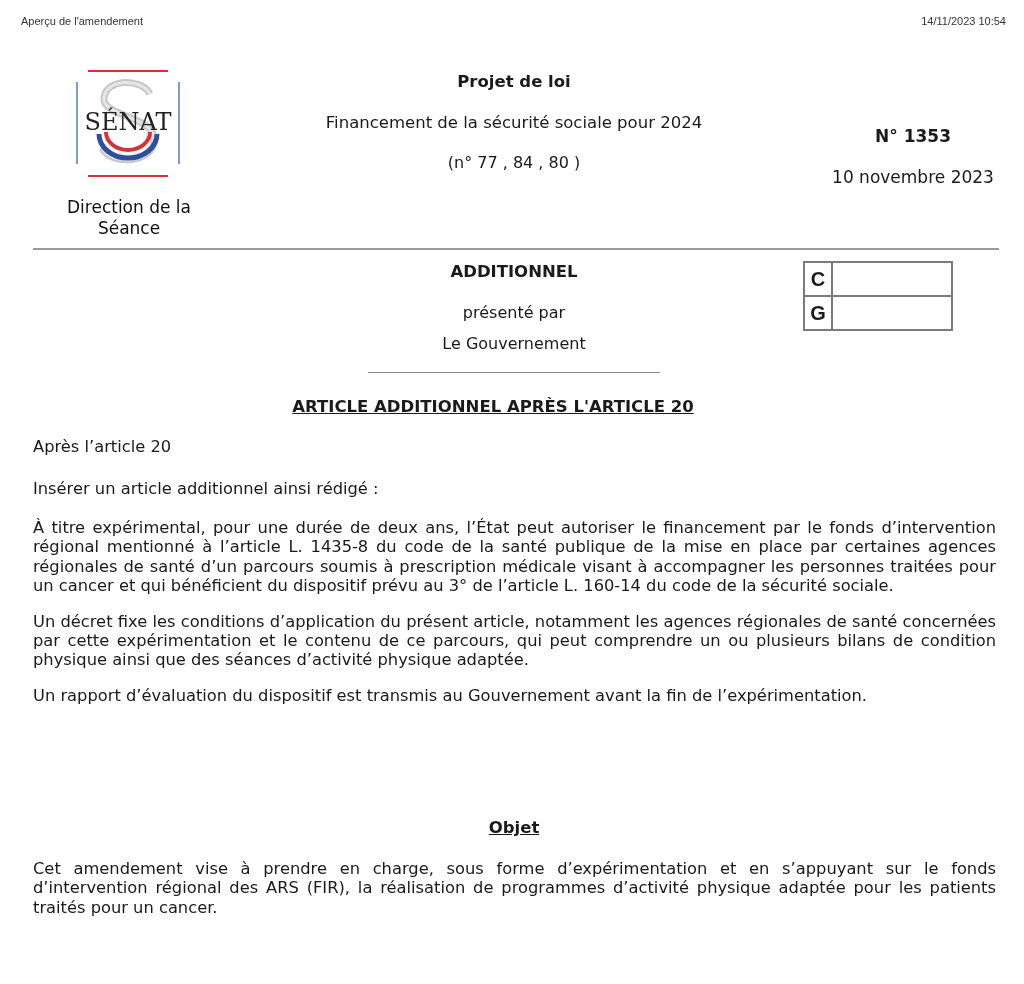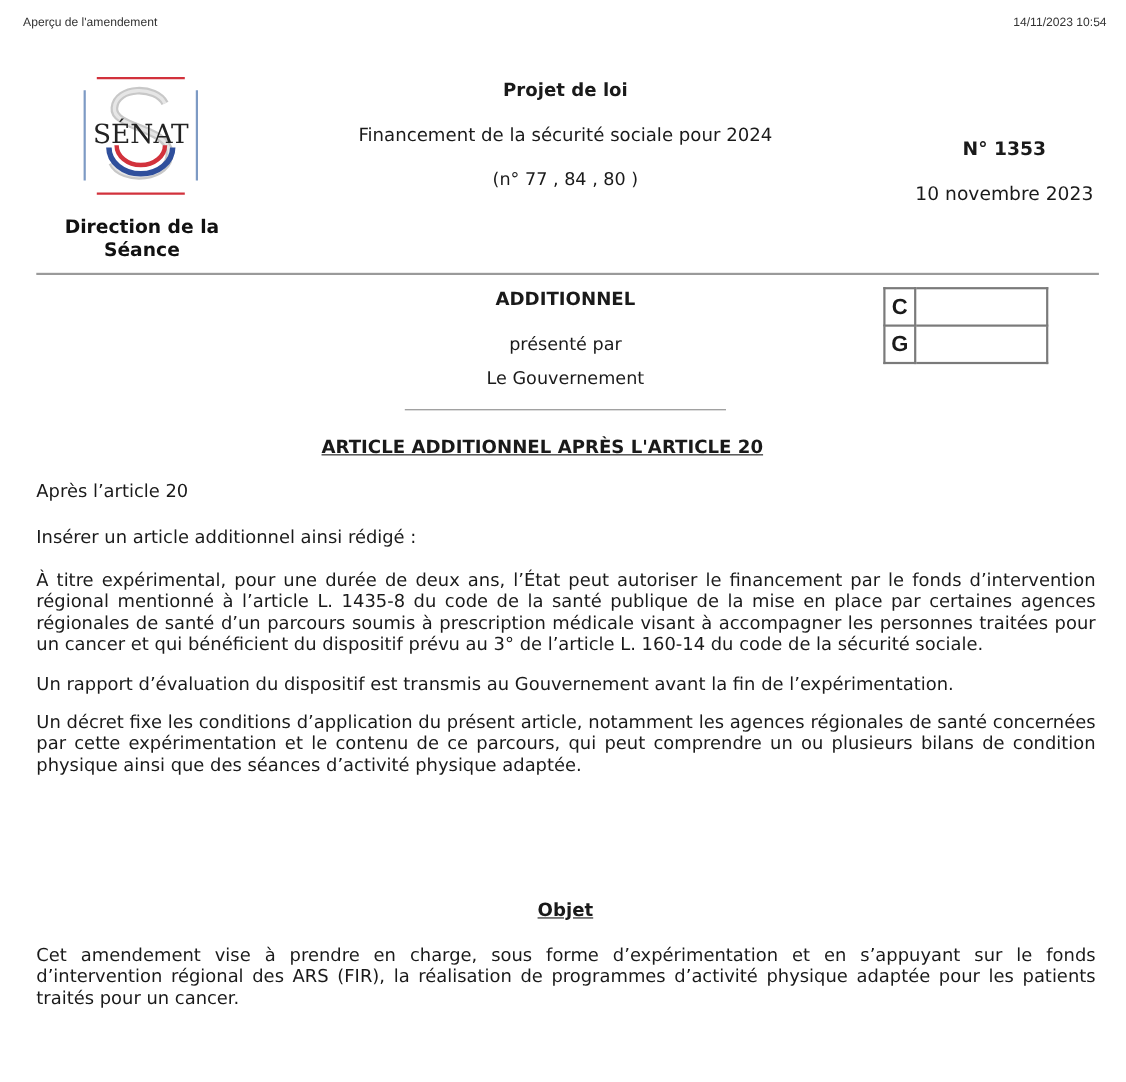--- a/index.html
+++ b/index.html
@@ -2,21 +2,21 @@
 <html><head>
 <meta charset="utf-8">
 <style>
   html, body { margin: 0; padding: 0; background: #ffffff; }
   body { width: 1024px; height: 984px; position: relative; overflow: hidden; color: #1a1a1a; font-family: "DejaVu Sans", sans-serif; }
   .topbar { position: absolute; left: 0; top: 0; width: 1024px; height: 40px; font-family: "Liberation Sans", sans-serif; font-size: 11px; color: #333; }
   .topbar .title { position: absolute; left: 21px; top: 15px; }
   .topbar .stamp { position: absolute; right: 18px; top: 15px; text-align: right; }
 
   .logo { position: absolute; left: 72px; top: 68px; width: 112px; height: 112px; }
-  .direction { position: absolute; left: 40px; top: 197px; width: 178px; text-align: center; font-weight: bold; font-size: 17px; line-height: 21px; color: #111; }
+  .direction { position: absolute; left: 40px; top: 197px; width: 178px; text-align: center; font-weight: normal; font-size: 17px; line-height: 21px; color: #111; }
 
   .head-center { position: absolute; left: 250px; top: 70px; width: 528px; text-align: center; }
   .head-center .projet { font-weight: bold; font-size: 16.5px; margin: 0; line-height: 24px; }
   .head-center .fin { font-weight: normal; font-size: 16.5px; margin-top: 17px; line-height: 24px; }
   .head-center .nums { font-size: 16px; margin-top: 16px; line-height: 24px; }
 
   .head-right { position: absolute; left: 800px; top: 124px; width: 226px; text-align: center; }
   .head-right .num { font-weight: bold; font-size: 17px; line-height: 24px; }
   .head-right .date { font-size: 17px; margin-top: 17px; line-height: 24px; }
 
@@ -101,18 +101,18 @@
   </tr>
 </tbody>
   </table>
 
 <div class="article-title">ARTICLE ADDITIONNEL APRÈS L'ARTICLE 20</div>
 
 <div class="body">
   <p class="after">Après l’article 20</p>
   <p class="gap1 after" style="margin-top:18px">Insérer un article additionnel ainsi rédigé :</p>
   <p style="margin-top:17px">À titre expérimental, pour une durée de deux ans, l’État peut autoriser le financement par le fonds d’intervention régional mentionné à l’article L. 1435-8 du code de la santé publique de la mise en place par certaines agences régionales de santé d’un parcours soumis à prescription médicale visant à accompagner les personnes traitées pour un cancer et qui bénéficient du dispositif prévu au 3° de l’article L. 160-14 du code de la sécurité sociale.</p>
+  <p style="margin-top:16px">Un décret fixe les conditions d’application du présent article, notamment les agences régionales de santé concernées par cette expérimentation et le contenu de ce parcours, qui peut comprendre un ou plusieurs bilans de condition physique ainsi que des séances d’activité physique adaptée.</p>
   <p style="margin-top:16px">Un rapport d’évaluation du dispositif est transmis au Gouvernement avant la fin de l’expérimentation.</p>
-  <p style="margin-top:16px">Un décret fixe les conditions d’application du présent article, notamment les agences régionales de santé concernées par cette expérimentation et le contenu de ce parcours, qui peut comprendre un ou plusieurs bilans de condition physique ainsi que des séances d’activité physique adaptée.</p>
 </div>
 
 <div class="objet-title">Objet</div>
 <div class="objet-body">Cet amendement vise à prendre en charge, sous forme d’expérimentation et en s’appuyant sur le fonds d’intervention régional des ARS (FIR), la réalisation de programmes d’activité physique adaptée pour les patients traités pour un cancer.</div>
 
 </body></html>

